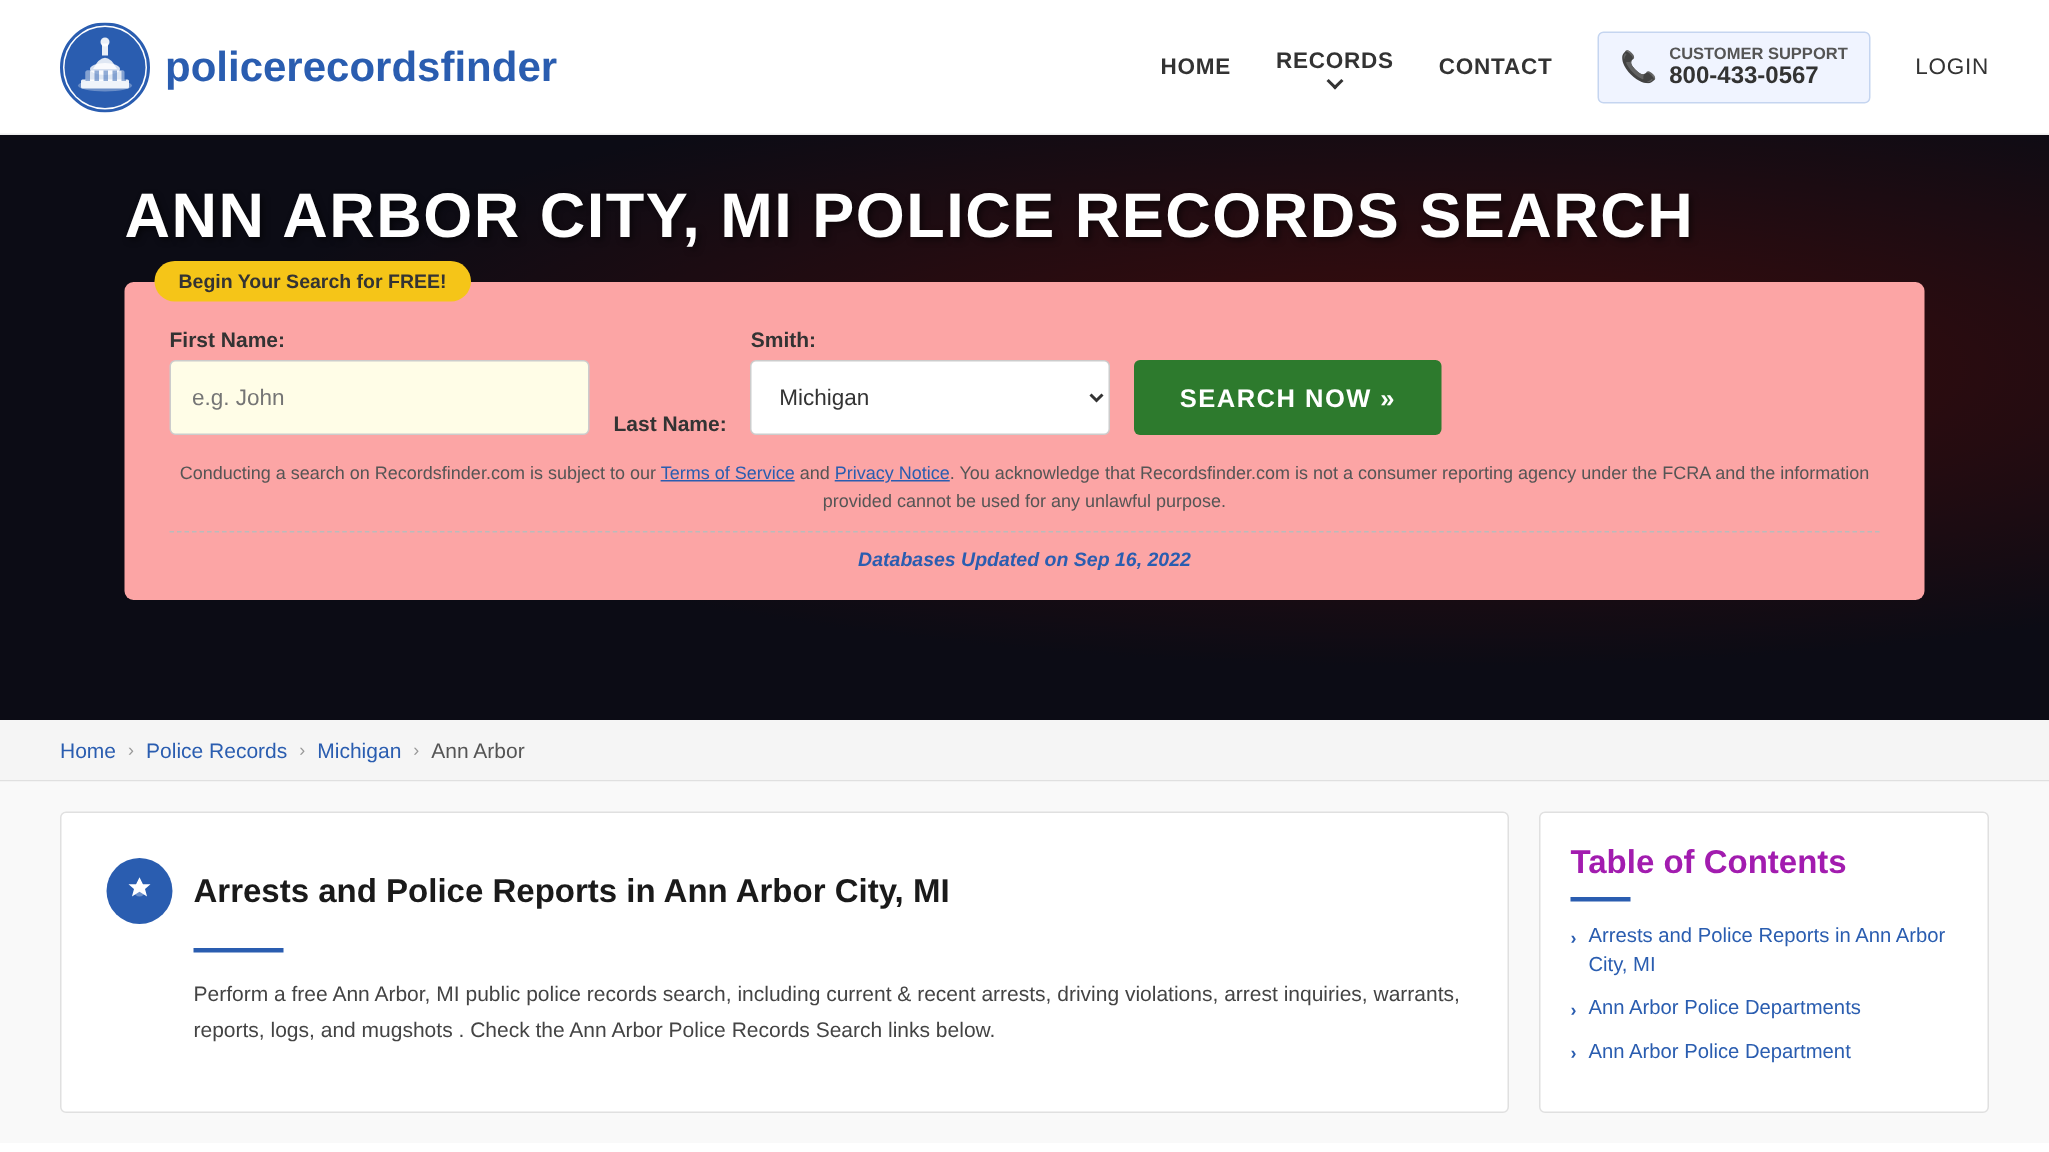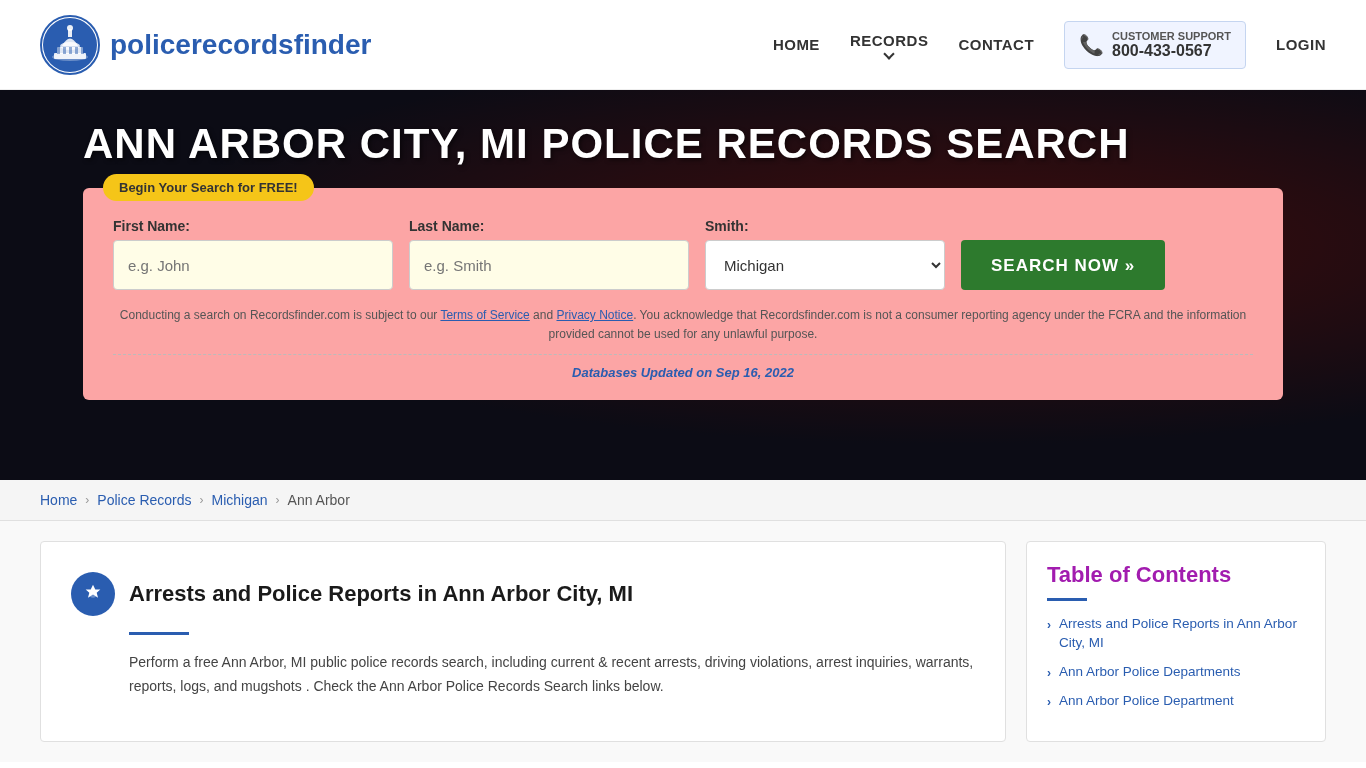--- a/index.html
+++ b/index.html
@@ -82,21 +82,21 @@
     }
     .support-number {
       font-size: 16px;
       font-weight: 700;
       color: #333;
     }
     .login-btn {
       text-decoration: none;
       color: #333;
       font-size: 15px;
-      font-weight: 700;
+      font-weight: 400;
       text-transform: uppercase;
       letter-spacing: 0.5px;
     }
 
     
     .hero {
       position: relative;
       background: #1a1a2e;
       min-height: 390px;
       display: flex;
@@ -396,21 +396,20 @@
     <div class="search-box">
       <div class="free-badge">Begin Your Search for FREE!</div>
 
       <div class="search-fields">
         <div class="field-group">
           <label>First Name:</label>
           <input type="text" placeholder="e.g. John" style="">
         </div>
         <div class="field-group">
           <label>Last Name:</label>
-          <input type="text" placeholder="e.g. Smith" style="">
         </div>
         <div class="field-group">
           <label>Smith:</label>
           <select><option>Michigan</option></select>
         </div>
         <button class="search-btn">SEARCH NOW »</button>
       </div>
 
       <p class="disclaimer">
         Conducting a search on Recordsfinder.com is subject to our <a href="#">Terms of Service</a> and <a href="#">Privacy Notice</a>. You acknowledge that Recordsfinder.com is not a consumer reporting agency under the FCRA and the information provided cannot be used for any unlawful purpose.

